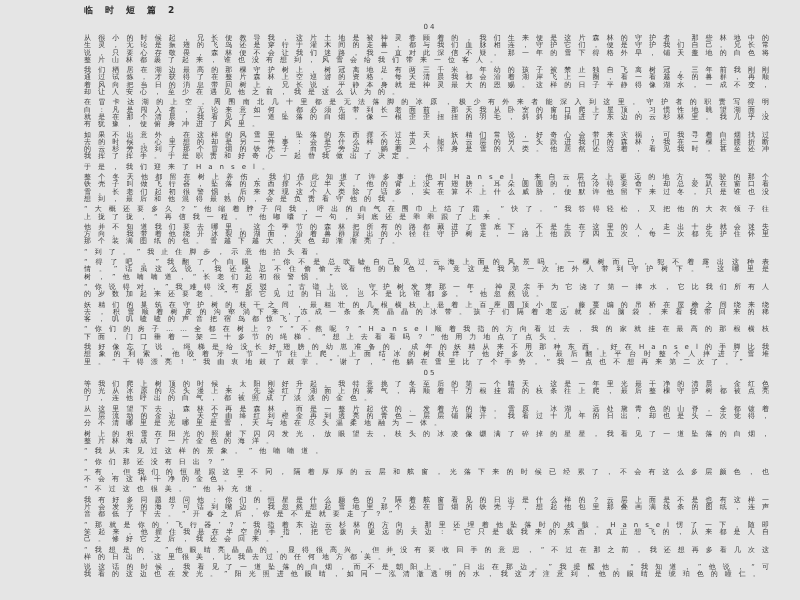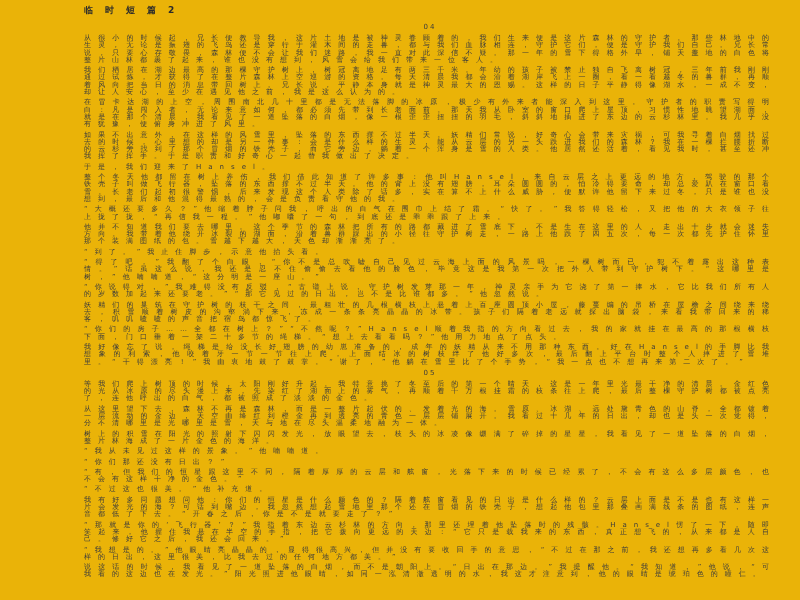--- a/index.html
+++ b/index.html
@@ -10,21 +10,21 @@
     background: #ffffff;
     overflow: hidden;
   }
   .page {
     box-sizing: border-box;
     width: 800px;
     height: 600px;
     padding: 4px 24px 0 84px;
     font-family: "DejaVu Sans", sans-serif;
     color: #3c3c3c;
-    background: #eab308;
+    background: #e5e5e5;
   }
   .doc-title {
     margin: 0 0 6px 0;
     font-size: 9px;
     font-weight: bold;
     color: #2b2b2b;
     letter-spacing: 12px;
     white-space: nowrap;
   }
   .marker {
@@ -55,21 +55,21 @@
       <div class="marker">04</div>
       <p class="para">从很小的时候起，兄长便教导我，这片土地是被神灵眷顾着的，我们生来便是这片森林的守护者。那些林地中的生灵，无论是振翅的飞鸟还是穿行于灌木间的走兽，都与我们血脉相连，守护它们，便是守护我们自己。兄长常说，只要心存敬畏，森林便不会让我们迷路，我一直对此深信不疑。那一年的雪下得格外早，铺天盖地的白色将整片山林都裹了起来，谁也没有想到，风雪会给我们带来一位客人。</p>
       <p class="para">我们栖居在湖边最高的那棵守护树上，树冠离地足有两三千米。年幼的孩子被禁止独自飞离树冠，三年前我刚刚通过试炼，才获得了在整片森林上空巡游的资格。每天清晨我都会沿着湖岸飞上一圈，看一看越冬的兽群，再顺着风向把当日的消息带回树上。兄长说，平静本身就是神灵最大的恩赐。这样的日子平静得像湖水，一成不变，却让人安心，至少在遇见他之前，我是这么认为的。</p>
       <p class="para">在冒卡达湖的上空，周围南北几十里都是无法落脚的冰原，极少有外来者能深入到这里。守护者的职责写得明白：凡是闯入者，无论来意如何，都必须先带到长老面前。那天我从卧室的窗口爬上屋顶，习惯性地眺望湖面，就是在那个清晨，我看见了一道坠落的白烟，像一根歪歪扭扭的羽毛，斜斜地插进了东边的云杉林里。我几乎没有犹豫，便俯身冲进了风里。</p>
       <p class="para">如果不出意外，在这样的风雪里，坠落的东西撑不过半天。妖精们常说，好奇心会带来灾祸，可我寻着白烟找过去的时候，心里想的却是另一件事：会是什么样的生灵，能从云层的另一头跌进我们的森林？我在一棵拦腰折断的云杉旁找到了那个冒烟的铁壳子，而它旁边，躺着一个浑身是雪的人类。他居然还活着，看见我时，甚至还冲我挥了挥手。于是职责和好奇心一起替我做出了决定。</p>
       <p class="para">于是，我们迎来了Hansel。</p>
       <p class="para">整个冬天他都留在树上养伤，我们借此知道了许多事：他叫Hansel，来自云层之上更远的地方，驾驶的那个铁壳子叫做飞行器，坠落的东西撑不过半天。他的背上没有翅膀，耳朵圆圆的，怕冷得要命，却总爱趴在窗口看雪。长老们起初很警惕，后来发现这个人类除了话多，实在算不上什么威胁，便默许他留下来过冬，只是谁也没想到，最后和他混得最熟的，会是负责看守他的我。</p>
       <p class="para">“大概还要多久？”他缩着脖子问我，呼出的白气在围巾上结了霜。“快了。”我答得轻松，又把他的大衣领子往上拢了拢，“再信我一程。”他嘟囔了一句，到底还是乖乖跟了上来。</p>
       <p class="para">他并不知道我们要去哪里。这个季节的森林把所有的路都藏进了雪底下，不是生在这里的人，走出十步就会迷失方向。我带着他绕开冰裂的湖面，沿着兽群踩出的小径往守护树走，一路上他跌了四五次，每一次都先护住怀里那个装满图纸的包。雪越下越大，天色却渐渐亮了。</p>
       <p class="para">“到了。”我止住脚步，示意他抬头看。</p>
-      <p class="para">“得了吧，”我翻了个白眼，“你不是总吹嘘自己见过云海上面的风景吗，一棵树而已，犯不着露出这种表情。”话虽这么说，我还是忍不住偷偷去看他的脸色，毕竟这是我第一次把外人带到守护树下。“这哪里是树，”他喃喃道，“这分明是一座山。”</p>
+      <p class="para">“得了吧，”我翻了个白眼，“你不是总吹嘘自己见过云海上面的风景吗，一棵树而已，犯不着露出这种表情。”话虽这么说，我还是忍不住偷偷去看他的脸色，毕竟这是我第一次把外人带到守护树下。“这哪里是树，”他喃喃道，“长老们起初很警惕。”</p>
       <p class="para">“你说得对，”我难得没有反驳，“古谱上说，守护树发芽那一年，神灵亲手为它浇了第一捧水，它比我们所有人的岁数加起来还要老。”“那它见过的日出，岂不是比谁都多。”他忽然说。</p>
       <p class="para">妖精们的巢筑在守护树的枝干之间，最粗壮的几根横枝上悬着上百座圆顶小屋，藤蔓编的吊桥在屋檐之间绕来绕去，积雪顺着树皮的沟壑淌下来，冻成一条条亮晶晶的冰带。孩子们隔着老远就探出脑袋，来看我带回来的稀客，叽叽喳喳的声音把宿鸟都惊飞了。</p>
       <p class="para">“你们的房子……全都在树上？”“不然呢？”Hansel顺着我指的方向看过去，我的家就挂在最高的那根横枝下面，门口垂着一架二十多节的绳梯。“想上去看看吗？”他用力地点了点头。</p>
       <p class="para">我好像忘了说，绳梯是给没长好翅膀的幼崽准备的，成年的妖精从来不用那种东西。好在Hansel的手脚比我想象的利索，他咬着牙一节一节往上爬，上面结冰的树枝绊了他好多次，最后翻上平台时整个人摔进了雪堆里。“干得漂亮！”我由衷地鼓了鼓掌。“谢了，”他躺在雪里比了个手势，“我一点也不想再来第二次了。”</p>
       <div class="marker">05</div>
       <p class="para">等我们爬上树顶的时候，太阳刚好升起。我特意挑了冬至后的第一个晴天，这是一年里光最干净的清晨。金红色的光从冰原的尽头漫上来，先染红了湖面上的雾气，再顺着千万根挂霜的枝条往上爬，最后整棵守护树都被点亮了，连他呼出的白气，都被照成了淡淡的金色。</p>
       <p class="para">从这里望下去，森林不再是森林，而是一整片起伏的、发着光的海。雪原、冰湖、远处黛青色的山脊，全都镀着一层流动的金边，天空由绛红到橙金再到透亮的青色一层层铺展开。我看过十几年的日出，却也是头一次觉得，分不清哪里是光哪里是雪，天与地在尽头温柔地融为一体。</p>
       <p class="para">树上的积雪在阳光的照射下闪闪发光，放眼望去，枝头的冰凌像缀满了碎掉的星星，我看见了一道坠落的白烟，整片林海成了一片金色的海洋。</p>
       <p class="para">“我从未见过这样的景象。”他喃喃道。</p>
       <p class="para">“你们那还没有日出？”</p>

